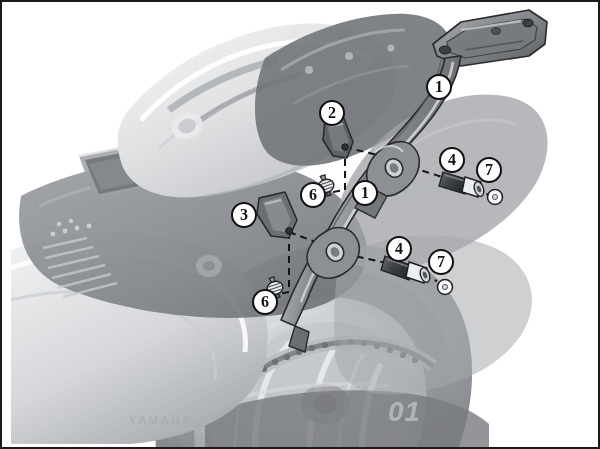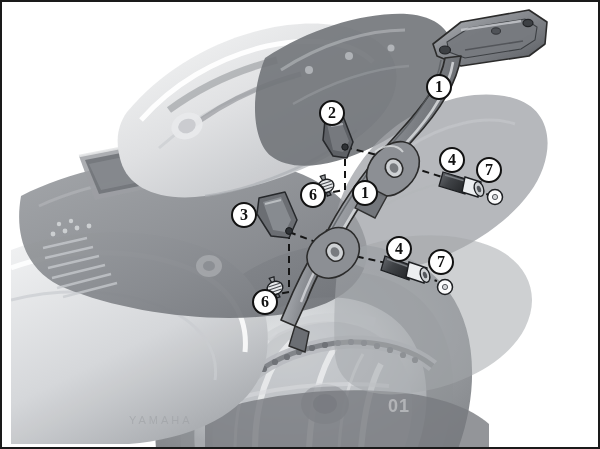--- a/index.html
+++ b/index.html
@@ -45,27 +45,28 @@
     text-align: center;
     z-index: 40;
     box-sizing: border-box;
     user-select: none;
   }
   #watermark {
     position: absolute;
     left: 388px;
     top: 396px;
     font-family: "Liberation Sans", sans-serif;
-    font-size: 18px;
+    font-size: 28px;
     font-weight: bold;
     color: rgba(255,255,255,0.38);
     letter-spacing: 1px;
     z-index: 35;
     user-select: none;
     pointer-events: none;
+    font-style: italic;
   }
 </style>
 </head>
 <body>
 
 <div id="diagram-root">
 
   <div id="art-layer">
     <svg width="600" height="449" viewBox="0 0 600 449" xmlns="http://www.w3.org/2000/svg">
       <defs>

